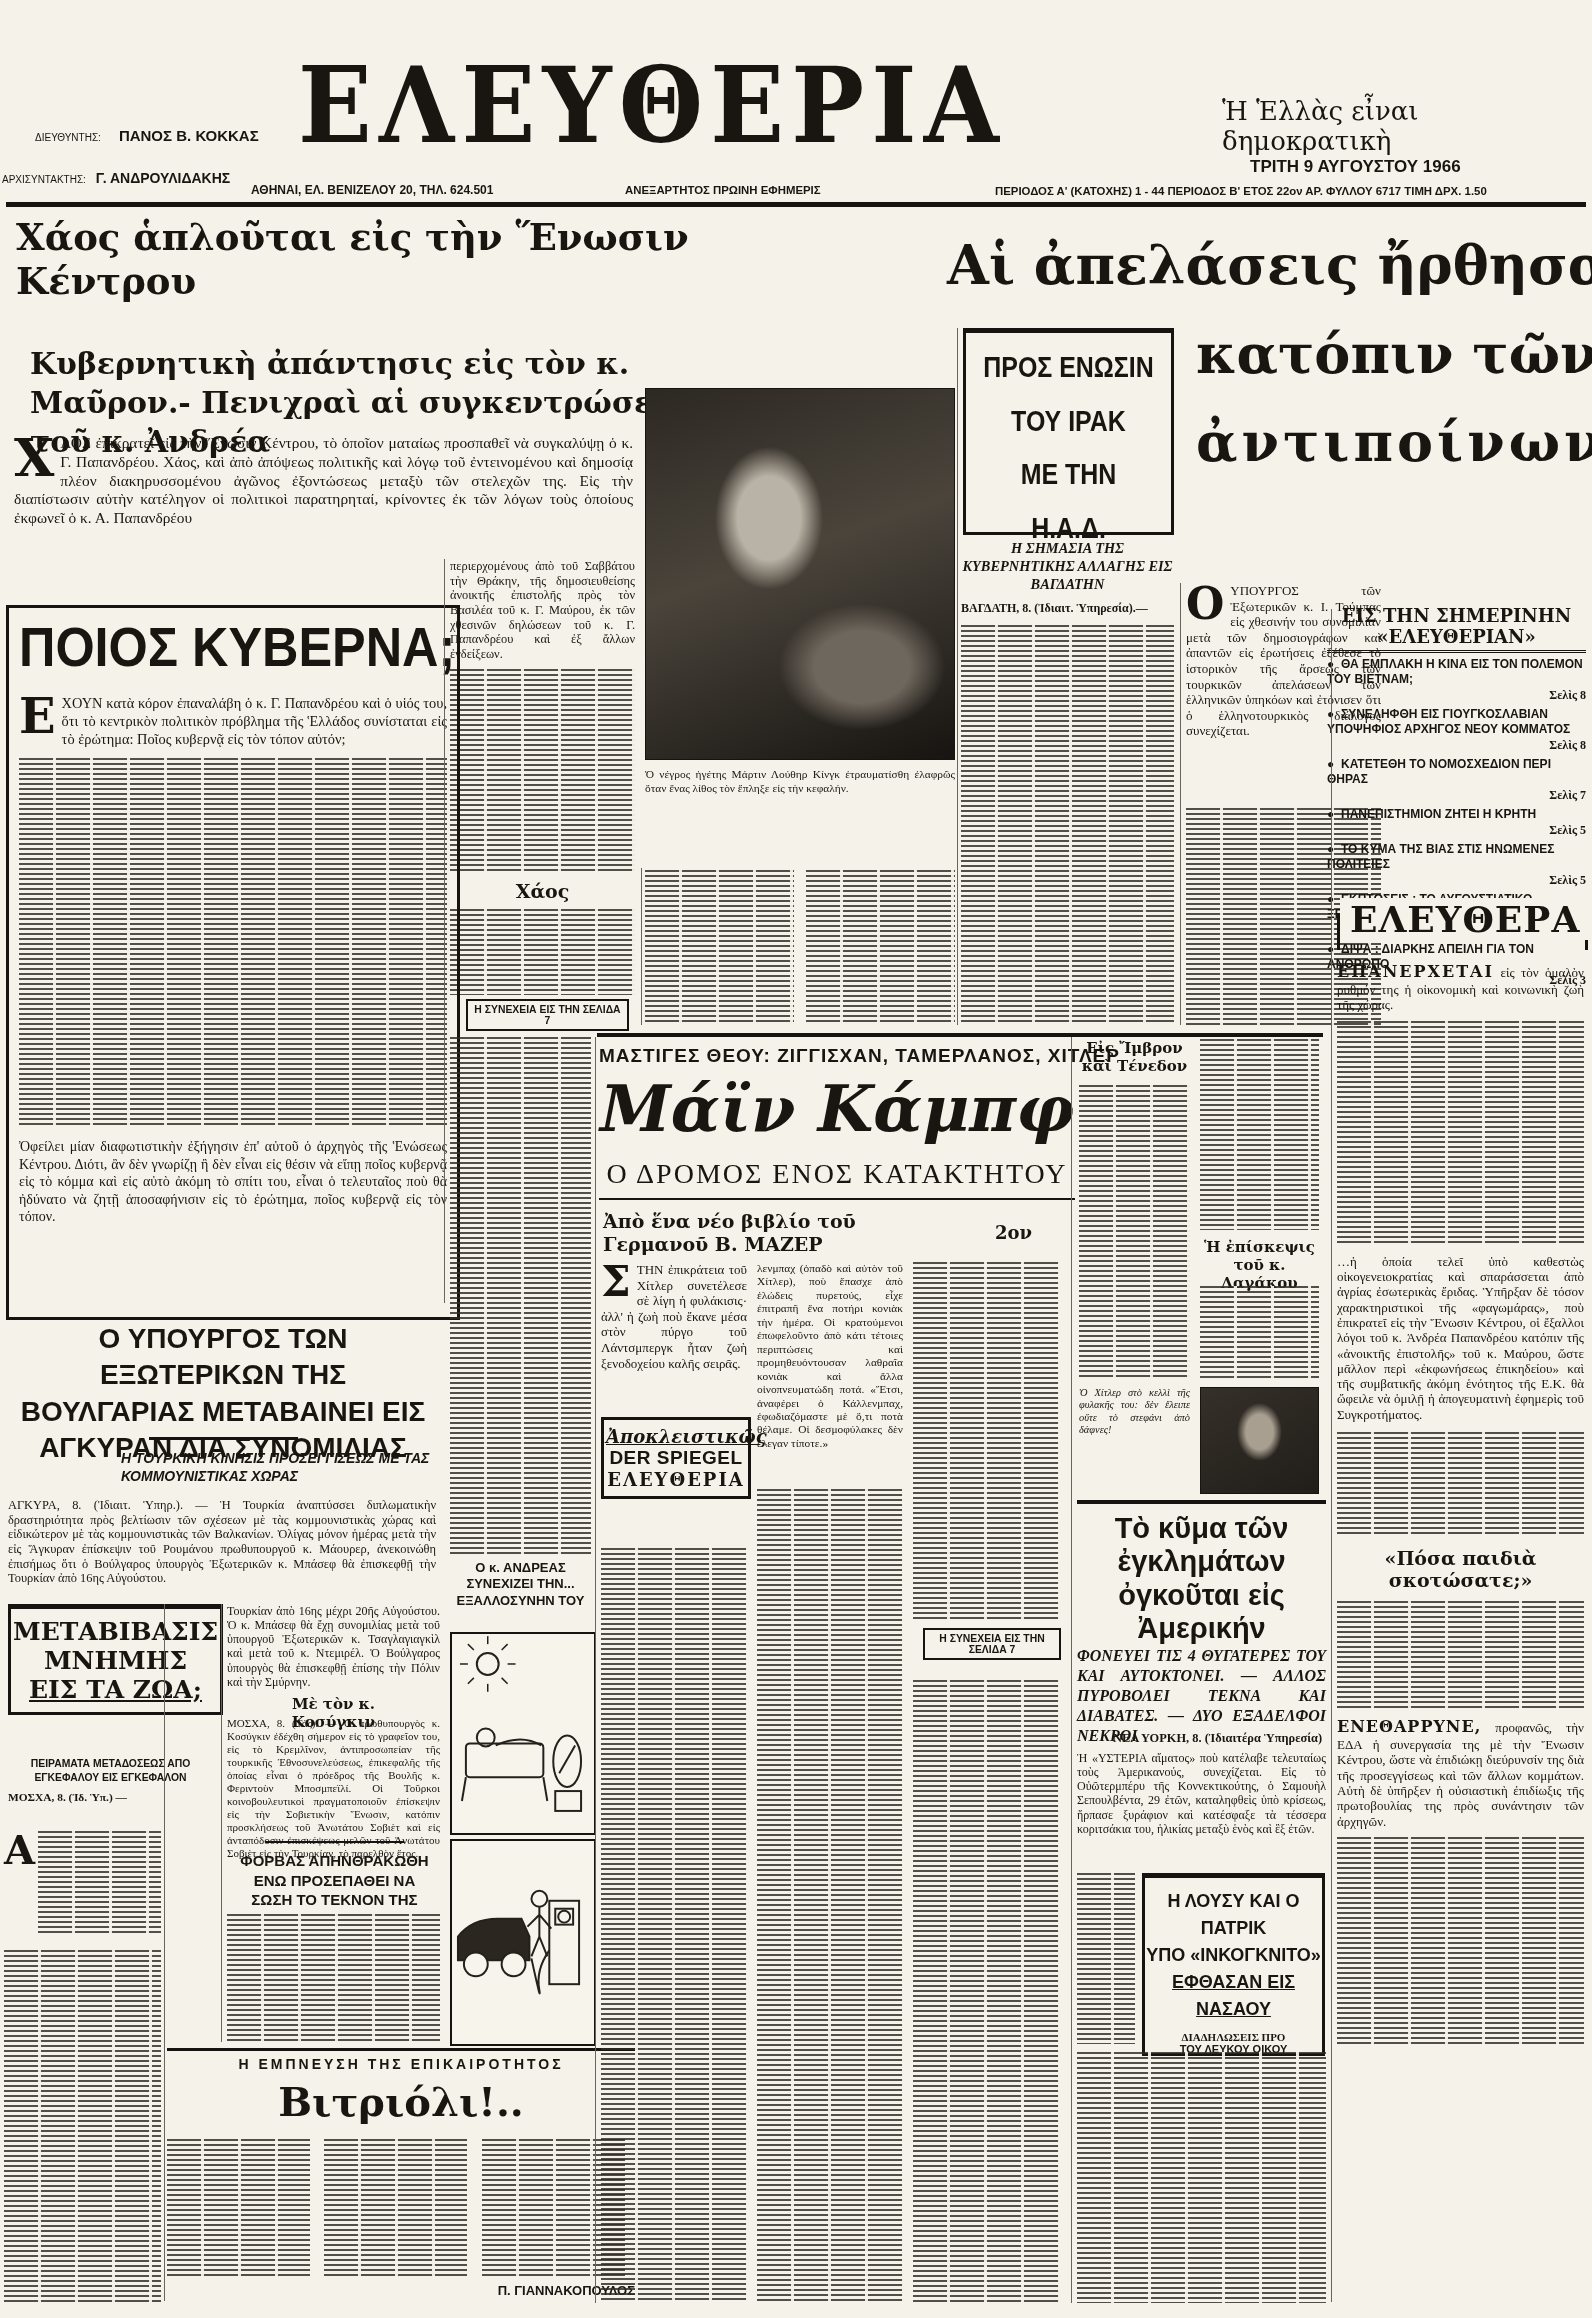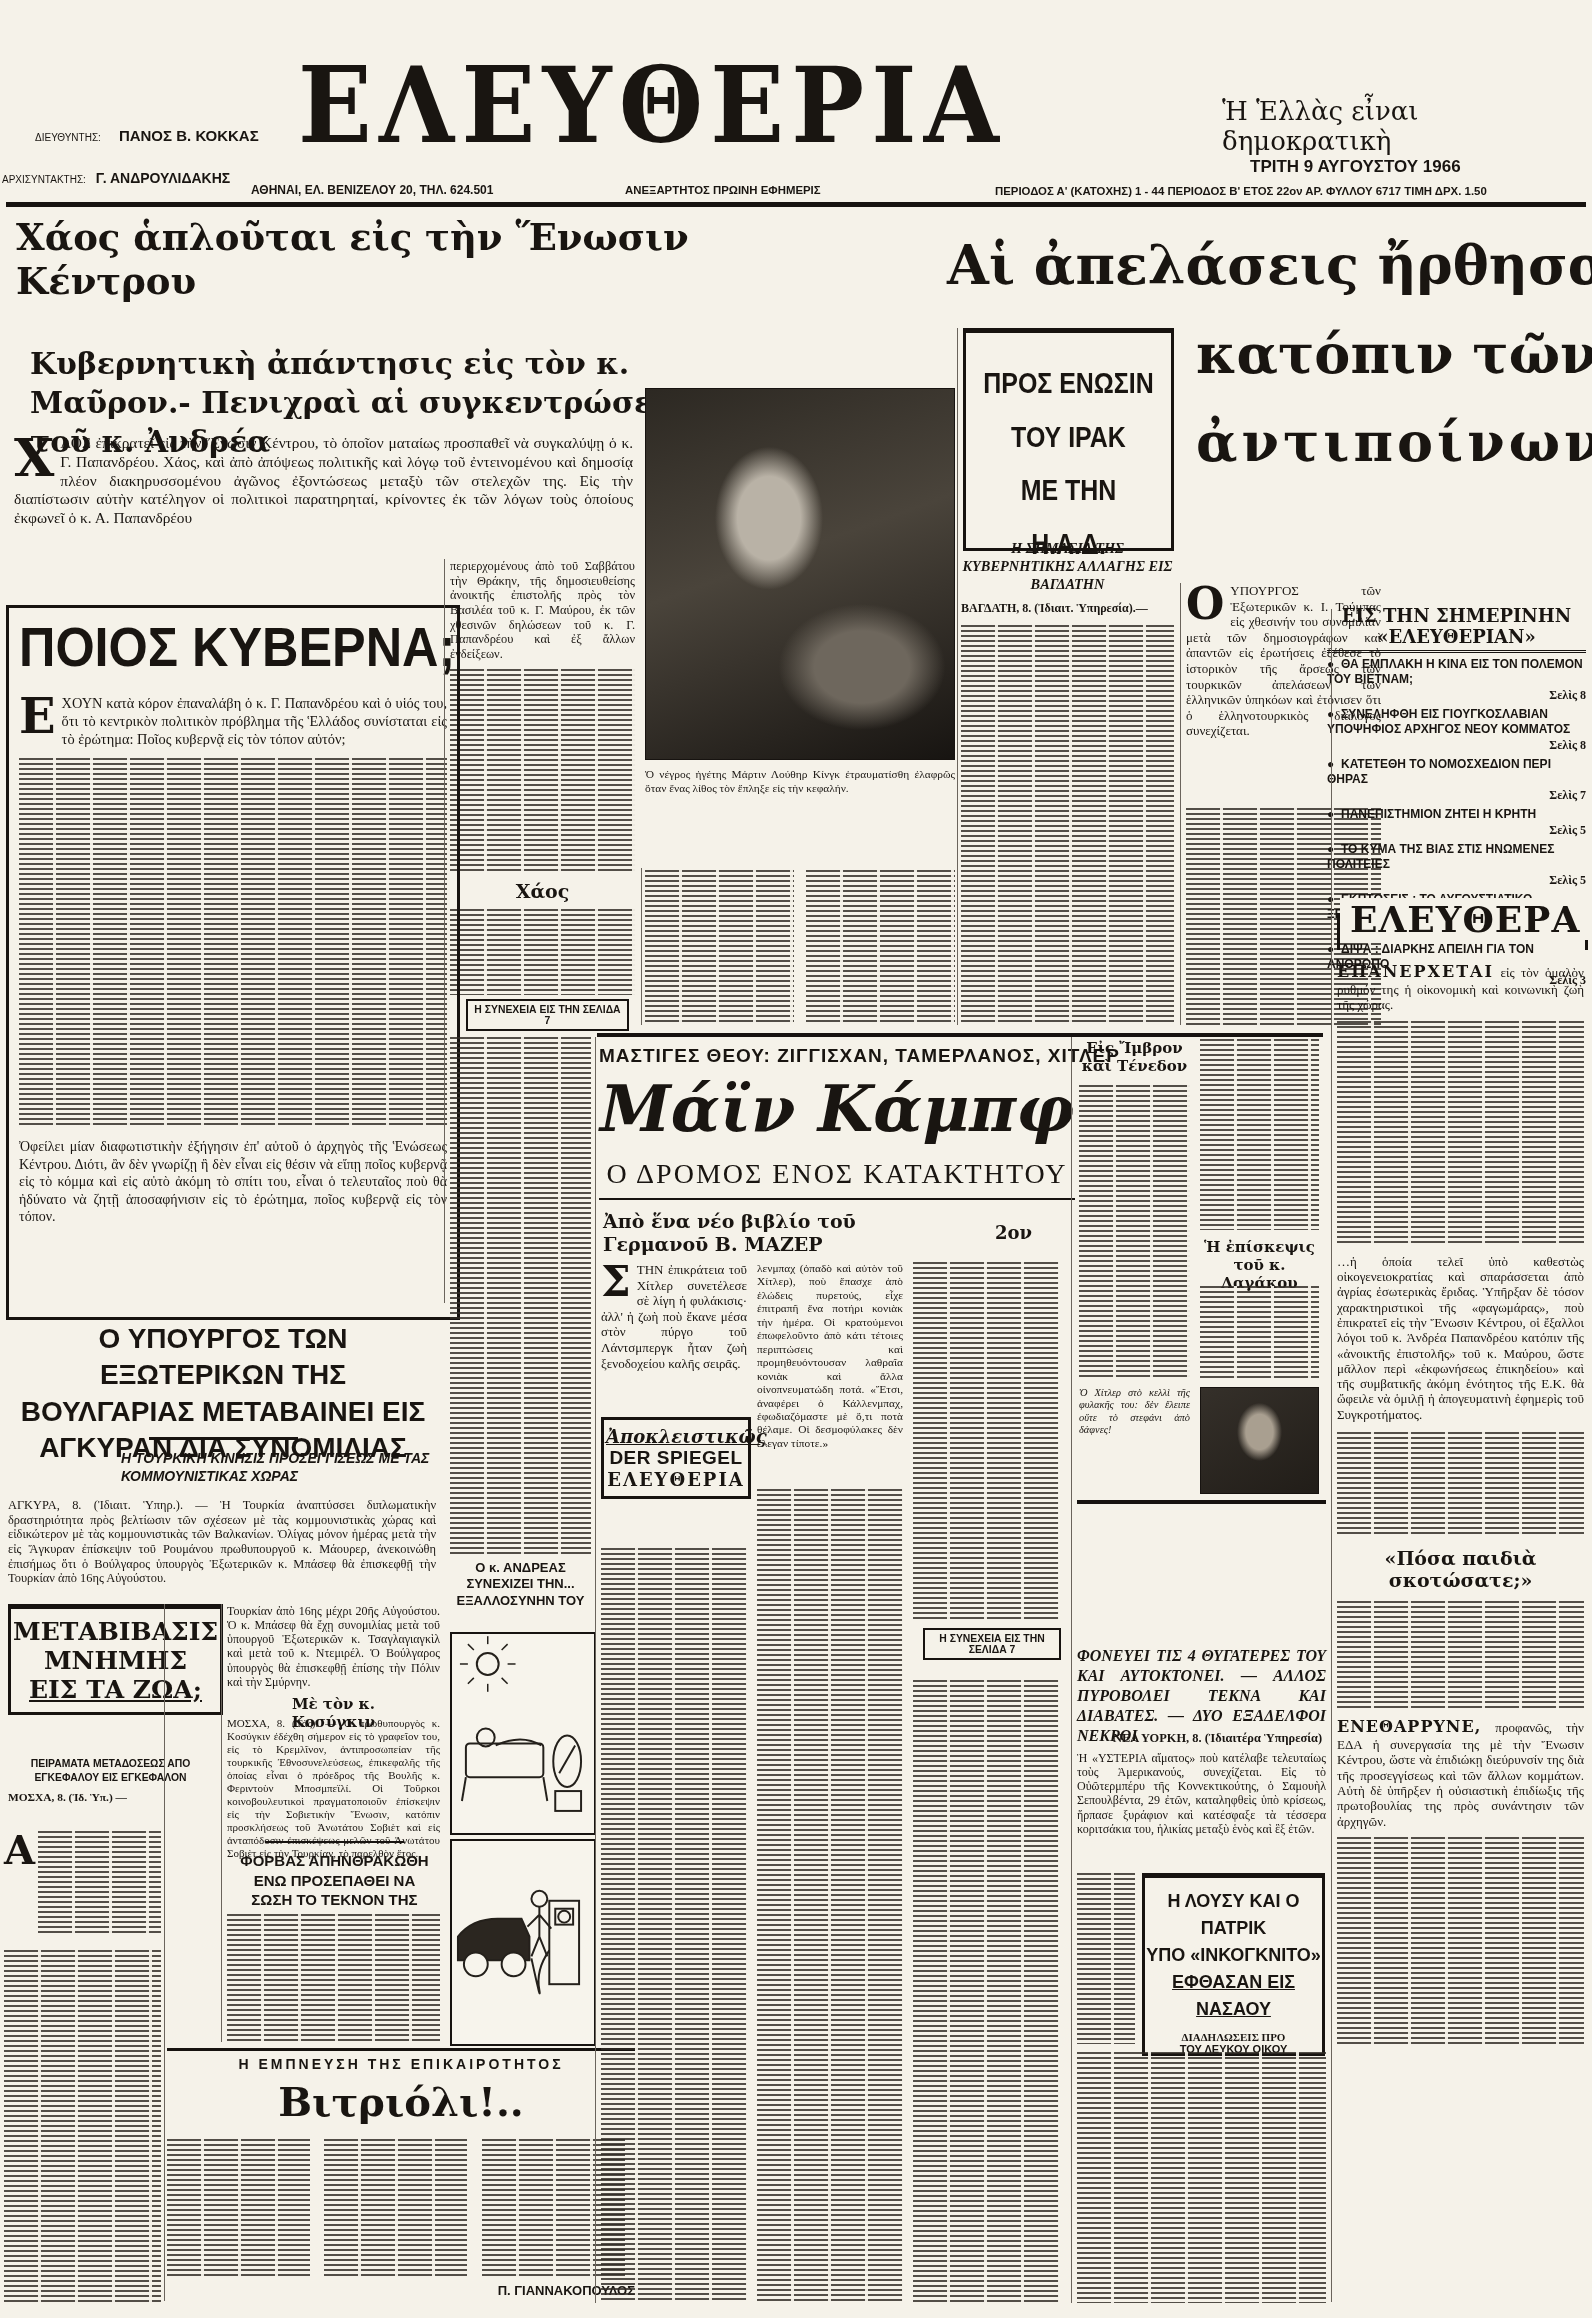--- a/index.html
+++ b/index.html
@@ -76,21 +76,21 @@
         radial-gradient(119px 90px at 70% 75%, #6e675d 0 40%, rgba(0,0,0,0) 70%),
         linear-gradient(160deg,#2c2822 0%,#4a443b 45%,#171411 100%);"></div>
   <div class="abs cap" style="left:645px;top:768px;width:310px;">Ὁ νέγρος ἡγέτης Μάρτιν Λούθηρ Κίνγκ ἐτραυματίσθη ἐλαφρῶς ὅταν ἕνας λίθος τὸν ἔπληξε εἰς τὴν κεφαλήν.</div>
   <div class="abs tx" style="left:645px;top:870px;width:149px;height:155px;"></div>
   <div class="abs tx" style="left:806px;top:870px;width:149px;height:155px;"></div>
 
   <div class="abs dser b nw" style="left:947px;top:233px;font-size:54px;">Αἱ ἀπελάσεις ἤρθησαν</div>
   <div class="abs dser b nw" style="left:1196px;top:322px;font-size:54px;">κατόπιν τῶν</div>
   <div class="abs dser b nw" style="left:1196px;top:410px;font-size:54px;letter-spacing:4px;">ἀντιποίνων</div>
 
-  <div class="abs box ctr" style="left:963px;top:328px;width:205px;height:191px;border-top-width:5px;padding-top:24px;">
+  <div class="abs box ctr" style="left:963px;top:328px;width:205px;height:191px;border-top-width:5px;padding-top:8px;">
     <div class="sans b" style="font-size:29px;line-height:1.85;transform:scaleX(.86);">ΠΡΟΣ ΕΝΩΣΙΝ</div>
     <div class="sans b" style="font-size:29px;line-height:1.85;transform:scaleX(.86);">ΤΟΥ ΙΡΑΚ</div>
     <div class="sans b" style="font-size:29px;line-height:1.85;transform:scaleX(.86);">ΜΕ ΤΗΝ Η.Α.Δ.</div>
   </div>
   <div class="abs ctr b i" style="left:961px;top:539px;width:213px;font-size:14.4px;line-height:1.25;">Η ΣΗΜΑΣΙΑ ΤΗΣ ΚΥΒΕΡΝΗΤΙΚΗΣ ΑΛΛΑΓΗΣ ΕΙΣ ΒΑΓΔΑΤΗΝ</div>
   <div class="abs bp" style="left:961px;top:601px;width:213px;font-size:12px;">
     <span class="b">ΒΑΓΔΑΤΗ, 8. (Ἰδιαιτ. Ὑπηρεσία).—</span>
   </div>
   <div class="abs tx" style="left:961px;top:625px;width:213px;height:400px;"></div>
 
@@ -258,20 +258,21 @@
 
   <div class="abs tx" style="left:1200px;top:1039px;width:119px;height:191px;"></div>
   <div class="abs ctr dser b" style="left:1200px;top:1238px;width:119px;font-size:15px;line-height:1.2;">Ἡ ἐπίσκεψις τοῦ κ. Λαγάκου</div>
   <div class="abs tx" style="left:1200px;top:1286px;width:119px;height:94px;"></div>
   <div class="abs photo" style="left:1200px;top:1387px;width:119px;height:107px;
        background:
         radial-gradient(34px 44px at 50% 42%, #a99f90 0 40%, rgba(0,0,0,0) 66%),
         linear-gradient(150deg,#35302a 0%,#211d18 100%);"></div>
 
   <div class="abs hr" style="left:1077px;top:1500px;width:249px;height:4px;"></div>
+  <div class="abs ctr sans b" style="left:1077px;top:1512px;width:249px;font-size:29px;line-height:1.15;">Τὸ κῦμα τῶν ἐγκλημάτων ὀγκοῦται εἰς Ἀμερικήν</div>
   <div class="abs b i" style="left:1077px;top:1646px;width:249px;font-size:16px;line-height:1.25;text-align:justify;">ΦΟΝΕΥΕΙ ΤΙΣ 4 ΘΥΓΑΤΕΡΕΣ ΤΟΥ ΚΑΙ ΑΥΤΟΚΤΟΝΕΙ. — ΑΛΛΟΣ ΠΥΡΟΒΟΛΕΙ ΤΕΚΝΑ ΚΑΙ ΔΙΑΒΑΤΕΣ. — ΔΥΟ ΕΞΑΔΕΛΦΟΙ ΝΕΚΡΟΙ</div>
   <div class="abs b" style="left:1077px;top:1731px;width:249px;font-size:12.4px;margin-left:36px;">ΝΕΑ ΥΟΡΚΗ, 8. (Ἰδιαιτέρα Ὑπηρεσία)</div>
   <div class="abs bp" style="left:1077px;top:1751px;width:249px;font-size:12px;">Ἡ «ΥΣΤΕΡΙΑ αἵματος» ποὺ κατέλαβε τελευταίως τοὺς Ἀμερικανούς, συνεχίζεται. Εἰς τὸ Οὐῶτερμπέρυ τῆς Κοννεκτικούτης, ὁ Σαμουὴλ Σεπουλβέντα, 29 ἐτῶν, καταληφθεὶς ὑπὸ κρίσεως, ἥρπασε ξυράφιον καὶ κατέσφαξε τὰ τέσσερα κοριτσάκια του, ἡλικίας μεταξὺ ἑνὸς καὶ ἓξ ἐτῶν.</div>
   <div class="abs tx" style="left:1077px;top:1873px;width:58px;height:171px;"></div>
 
   <div class="abs ctr" style="left:1142px;top:1873px;width:177px;height:165px;border:3px solid #171310;border-top-width:5px;padding-top:10px;">
     <div class="sans b" style="font-size:18px;line-height:1.5;">Η ΛΟΥΣΥ ΚΑΙ Ο ΠΑΤΡΙΚ</div>
     <div class="sans b" style="font-size:18px;line-height:1.5;">ΥΠΟ «ΙΝΚΟΓΚΝΙΤΟ»</div>
     <div class="sans b" style="font-size:18px;line-height:1.5;text-decoration:underline;">ΕΦΘΑΣΑΝ ΕΙΣ ΝΑΣΑΟΥ</div>
     <div class="sans b" style="font-size:11px;margin-top:8px;font-family:Liberation Serif, serif;">ΔΙΑΔΗΛΩΣΕΙΣ ΠΡΟ</div>

